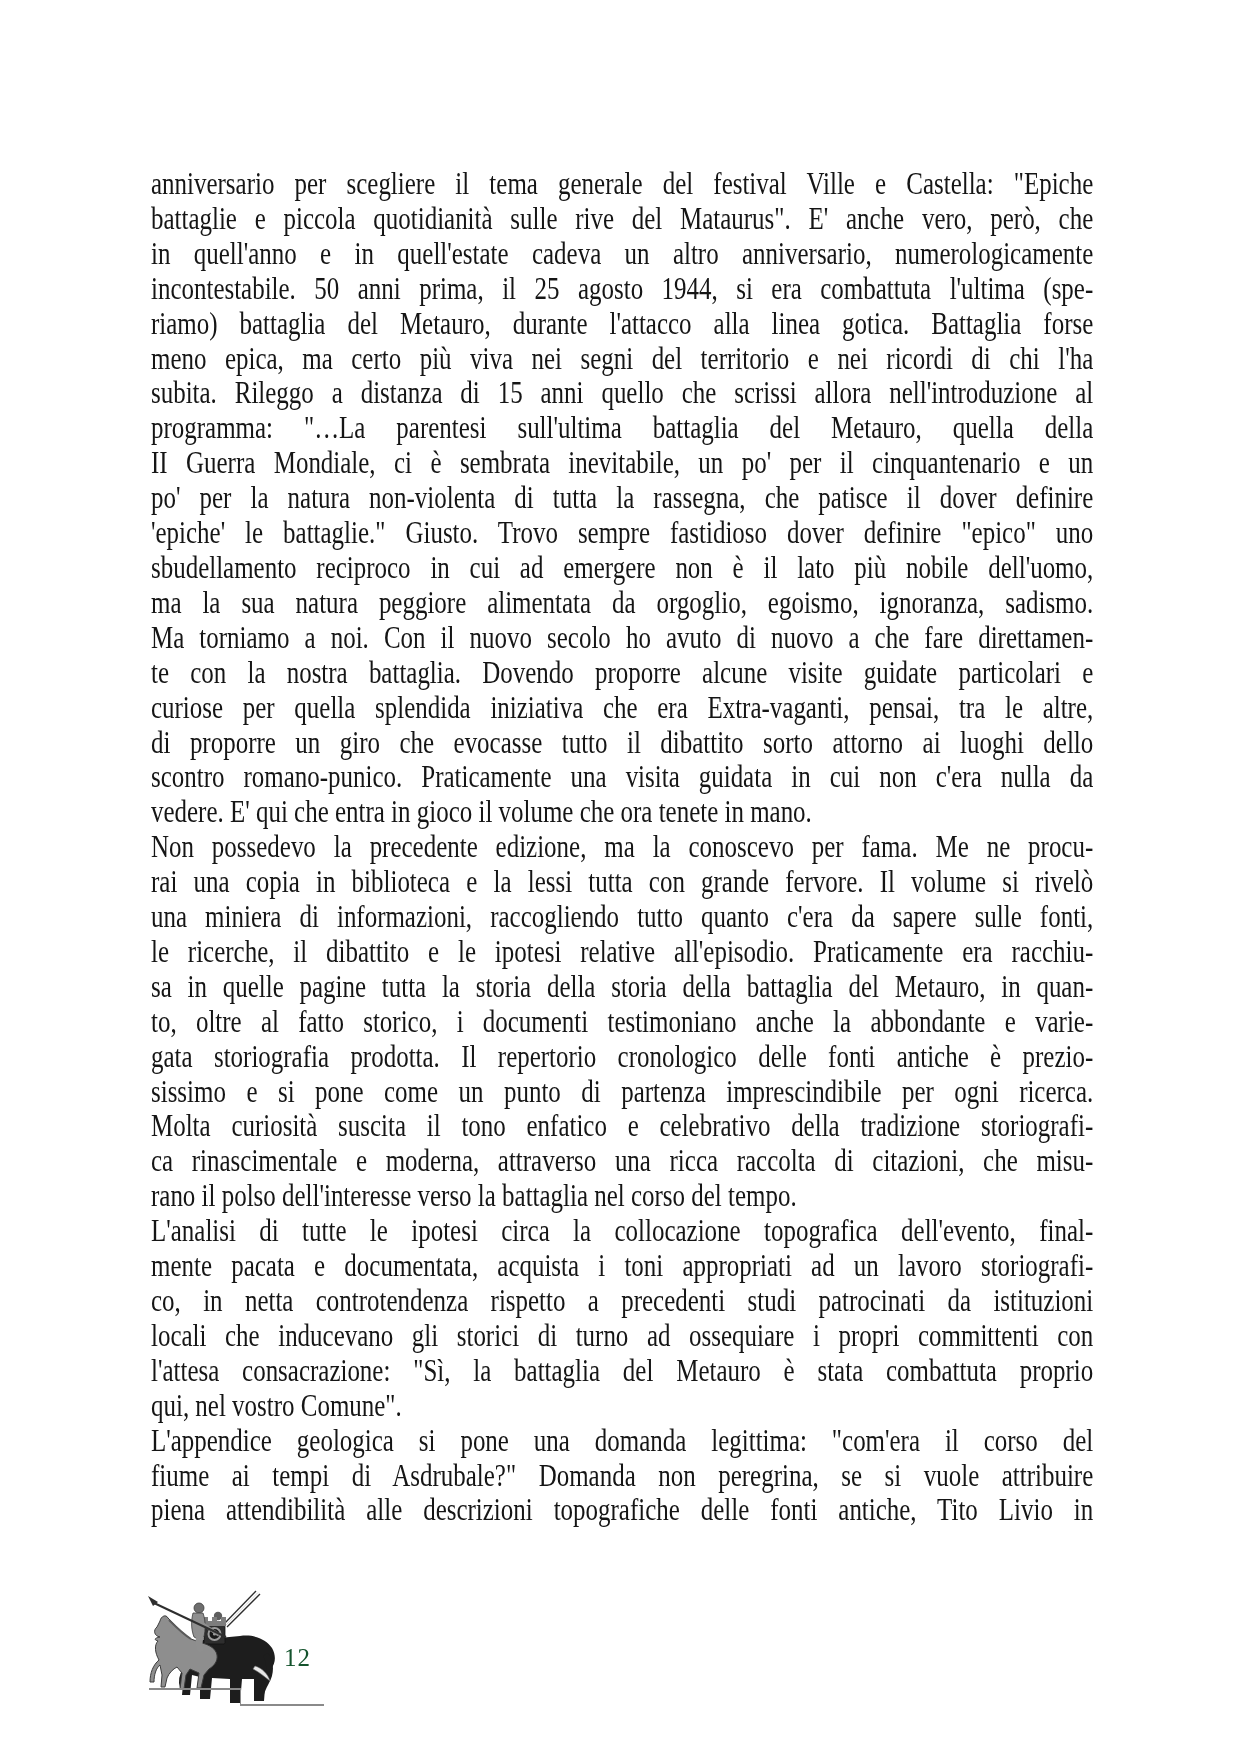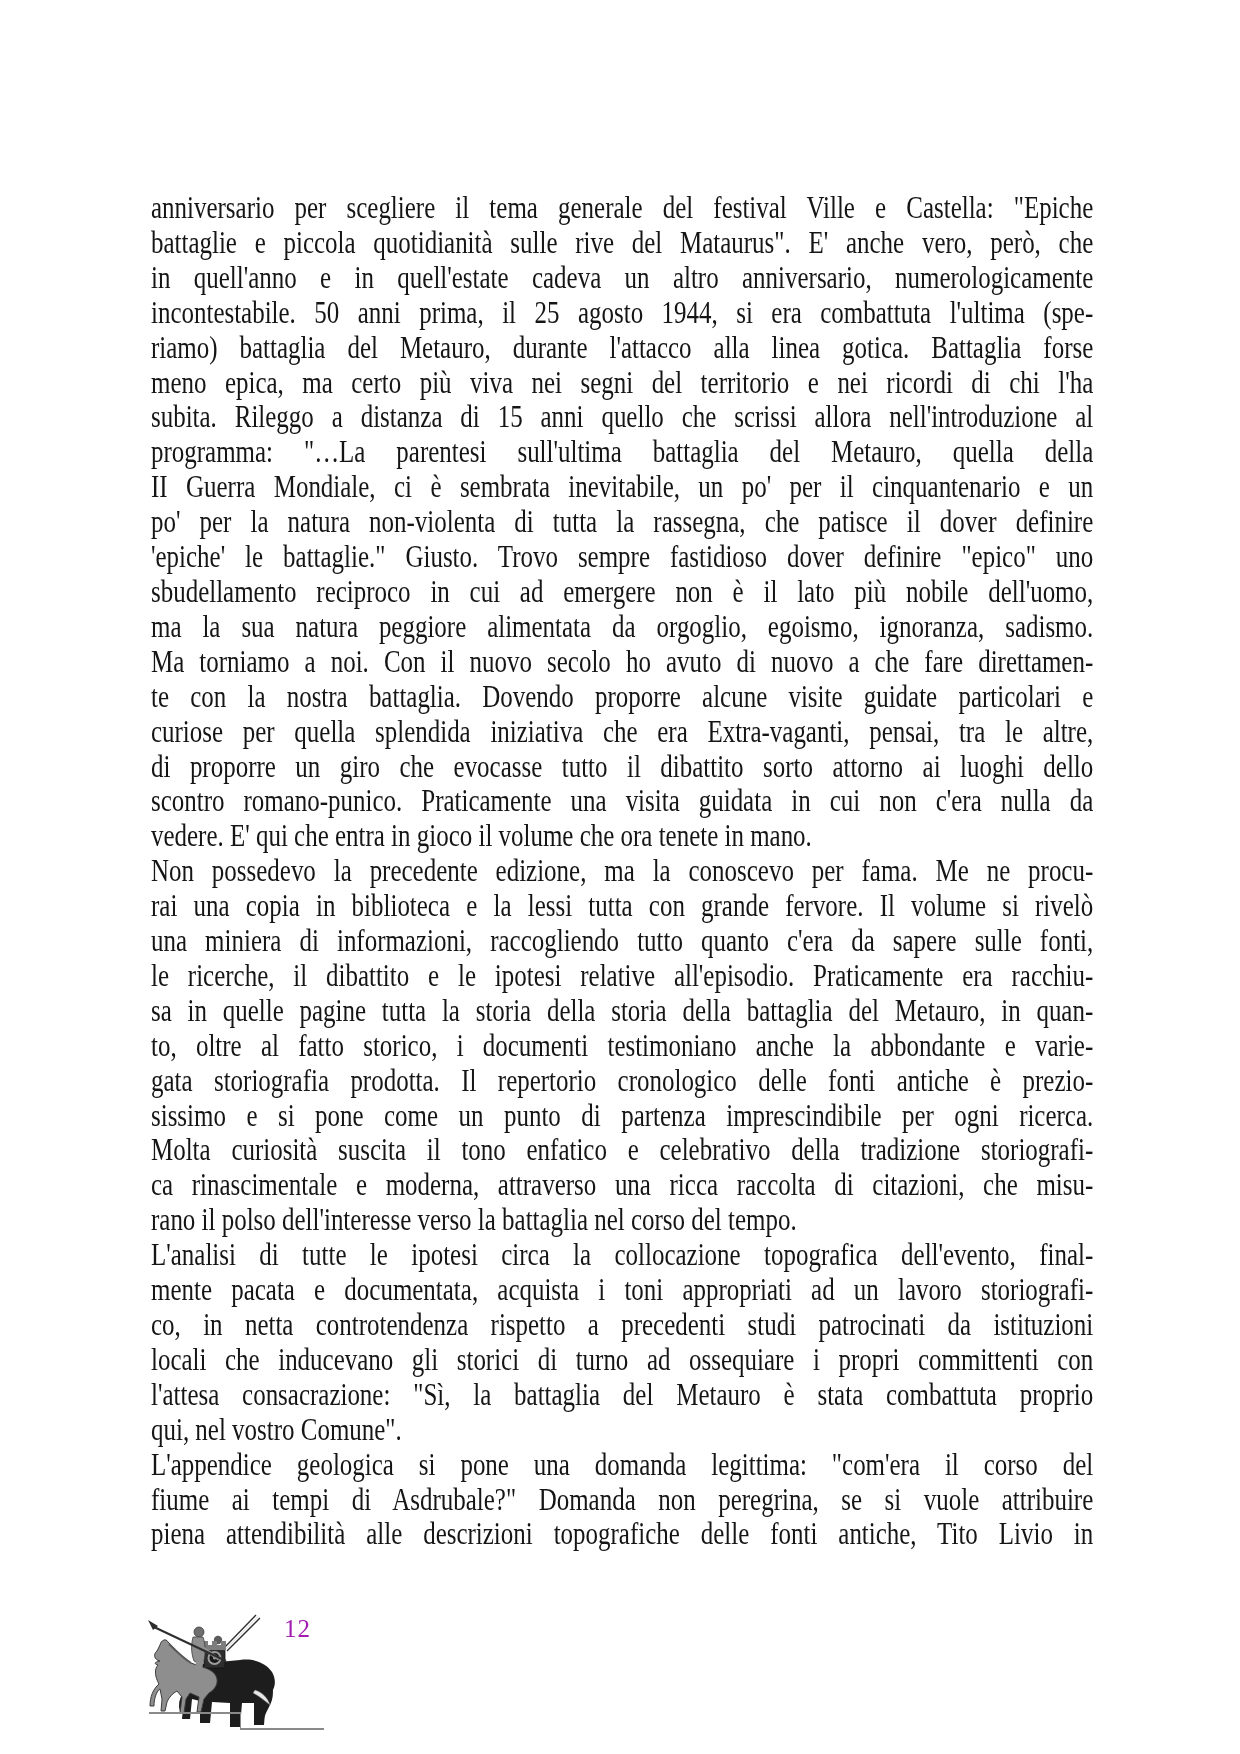--- a/index.html
+++ b/index.html
@@ -1,36 +1,36 @@
 <!DOCTYPE html>
 <html><head>
 <meta charset="utf-8">
 <style>
   html,body{margin:0;padding:0;}
   body{
     width:1240px;height:1754px;background:#ffffff;position:relative;overflow:hidden;
     font-family:"Liberation Serif","DejaVu Serif",serif;
   }
-  .page{position:absolute;inset:0;background:#ffffff;margin-top:24px;}
+  .page{position:absolute;inset:0;background:#ffffff;}
   
   .body-text{
     position:absolute;left:151px;top:166px;width:1208px;
     transform:scaleX(0.78);transform-origin:left top;
     color:#151515;font-size:32px;line-height:34.92px;
     -webkit-font-smoothing:antialiased;
   }
   .bline{
     height:34.92px;white-space:normal;
     text-align:justify;text-align-last:justify;text-justify:inter-word;
   }
   .bline.no-justify{text-align:left;text-align-last:left;}
   .rule{position:absolute;background:#8a8a8a;}
   .page-number{
-    position:absolute;left:284px;top:1591px;
-    font-size:25px;color:#a21caf;letter-spacing:1px;
+    position:absolute;left:284px;top:1644px;
+    font-size:25px;color:#14532d;letter-spacing:1px;
   }
   .footer-art{position:absolute;left:140px;top:1585px;width:200px;height:125px;}
 </style>
 </head>
 <body>
 
 <div class="page">
 
   <div class="body-text">
       <div class="bline">anniversario per scegliere il tema generale del festival Ville e Castella: "Epiche</div>

